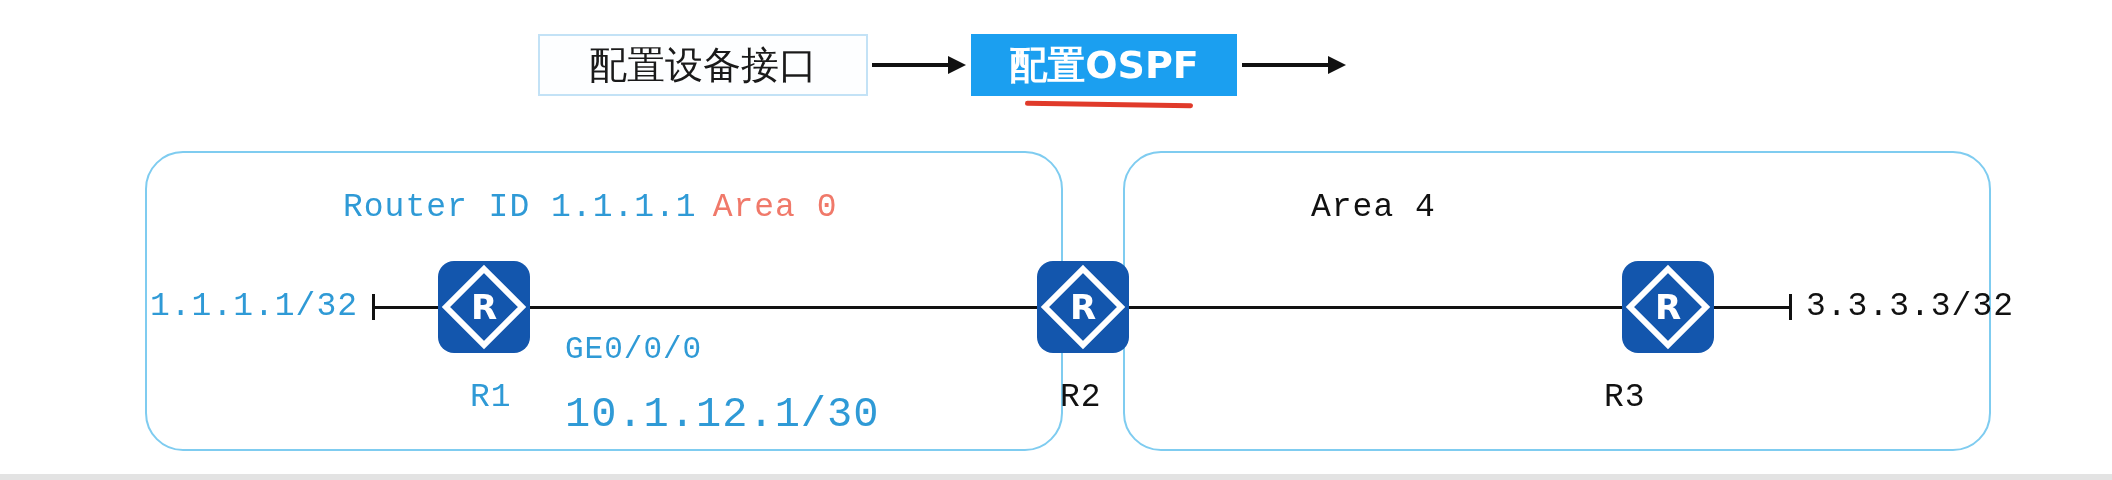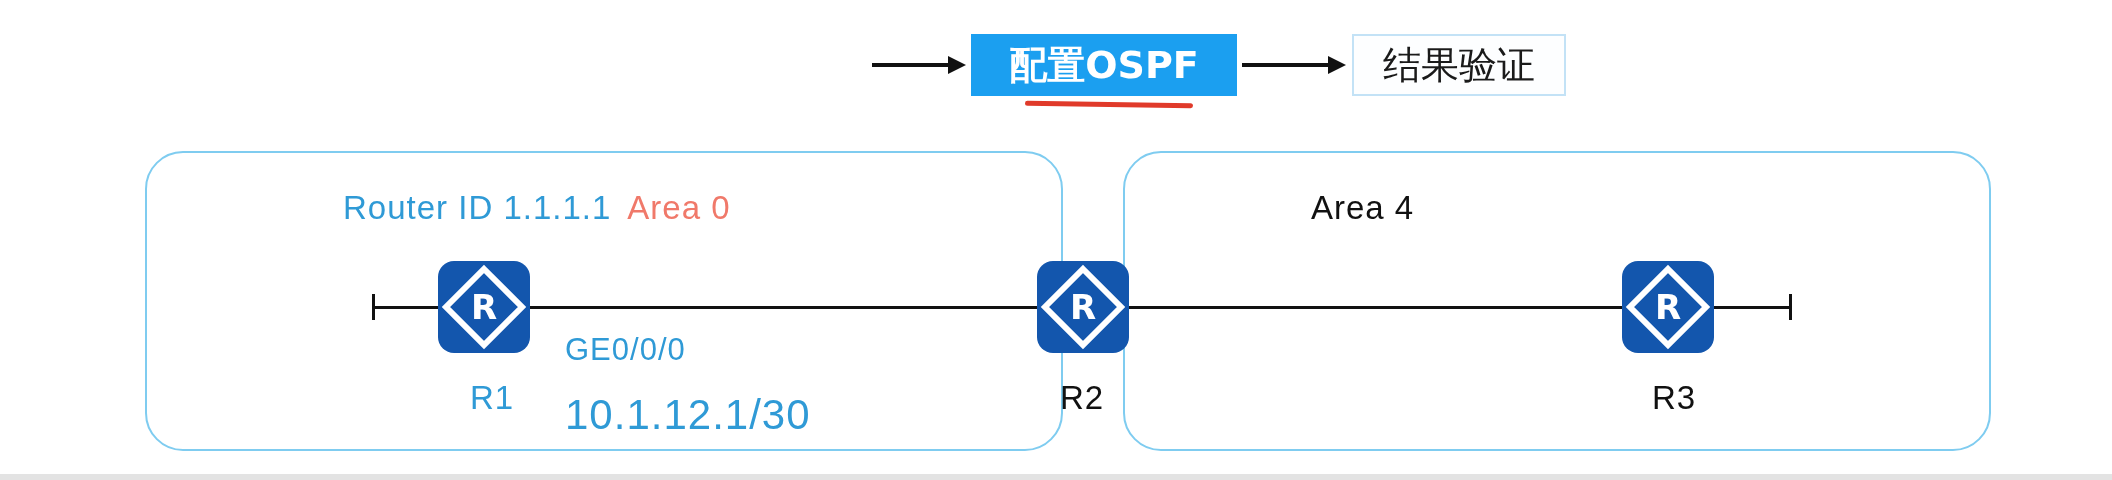--- a/index.html
+++ b/index.html
@@ -60,63 +60,63 @@
   .tick-right{left:1789px;}
 
   
   .router{position:absolute;width:96px;height:96px;top:259px;}
   .router svg{display:block;width:100%;height:100%;}
   .router-r1{left:436px;}
   .router-r2{left:1035px;}
   .router-r3{left:1620px;}
 
   
-  .mono{font-family:Liberation Sans, sans-serif;letter-spacing:1px;white-space:nowrap;}
+  .mono{font-family:Liberation Mono, monospace;letter-spacing:1px;white-space:nowrap;}
   .lbl{position:absolute;font-size:33px;line-height:1.1;}
   .blue{color:var(--label-blue);}
   .salmon{color:var(--area0-red);}
   .black{color:#111111;}
 
   .router-id-row{left:343px;top:190px;display:flex;gap:16px;}
   .area1-label{left:1311px;top:190px;}
   .left-stub-label{left:150px;top:289px;}
   .right-stub-label{left:1806px;top:289px;}
   .ge-label{left:565px;top:333px;font-size:31px;}
   .ip-label{left:565px;top:392px;font-size:42px;text-align:center;}
   .r1-name{left:453px;top:380px;margin-left:17px;}
   .r2-name{left:1060px;top:380px;}
-  .r3-name{left:1652px;top:380px;text-align:center;}
+  .r3-name{left:1604px;top:380px;text-align:center;}
 
   .bottom-strip{position:absolute;left:0;bottom:0;width:100%;height:6px;background:#e3e3e3;}
 </style>
 </head>
 <body>
 
 <div class="canvas">
 
+  <div class="flow-box box1">
+    <span>配置设备接口</span>
+  </div>
 
   <div class="flow-arrow arrow1">
     <span class="arrow-shaft"></span>
     <span class="arrow-head"></span>
   </div>
 
   <div class="flow-box box2 active">
     <span>配置OSPF</span>
   </div>
 
   <div class="active-underline"></div>
 
   <div class="flow-arrow arrow2">
     <span class="arrow-shaft"></span>
     <span class="arrow-head"></span>
   </div>
 
-  <div class="flow-box box3">
-    <span>结果验证</span>
-  </div>
 
   <div class="area-box area0-box"></div>
   <div class="area-box area1-box"></div>
 
   <div class="main-line"></div>
   <div class="tick tick-left"></div>
   <div class="tick tick-right"></div>
 
   <div class="lbl mono router-id-row">
     <span class="blue">Router ID 1.1.1.1</span>
@@ -139,20 +139,22 @@
     </svg>
   </div>
   <div class="router router-r3">
     <svg viewBox="0 0 48 48">
       <rect x="1" y="1" width="46" height="46" rx="8" fill="var(--router-blue)"></rect>
       <polygon points="24,5 43,24 24,43 5,24" fill="none" stroke="#ffffff" stroke-width="3"></polygon>
       <text x="24" y="30" text-anchor="middle" font-size="17" font-weight="bold" fill="#ffffff" font-family="DejaVu Sans, sans-serif">R</text>
     </svg>
   </div>
 
+  <div class="lbl mono blue left-stub-label">1.1.1.1/32</div>
+  <div class="lbl mono black right-stub-label">3.3.3.3/32</div>
   <div class="lbl mono blue ge-label">GE0/0/0</div>
   <div class="lbl mono blue ip-label">10.1.12.1/30</div>
 
   <div class="lbl mono blue r1-name">R1</div>
   <div class="lbl mono black r2-name">R2</div>
   <div class="lbl mono black r3-name">R3</div>
 
   <div class="bottom-strip"></div>
 </div>
 

